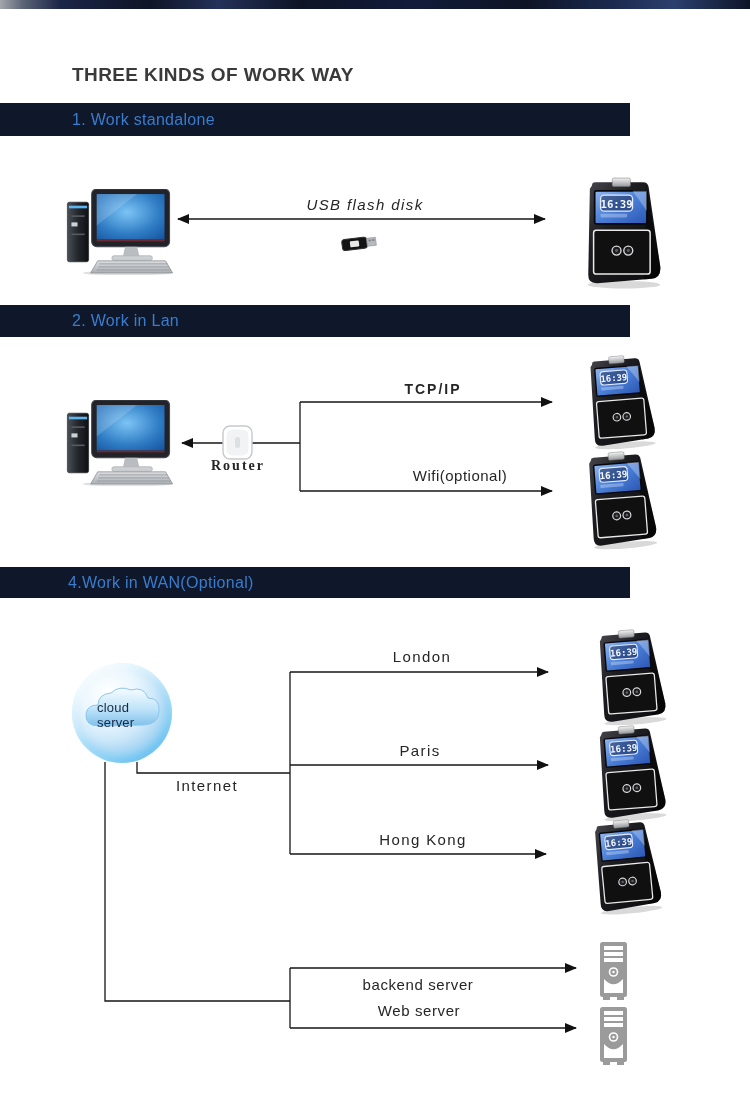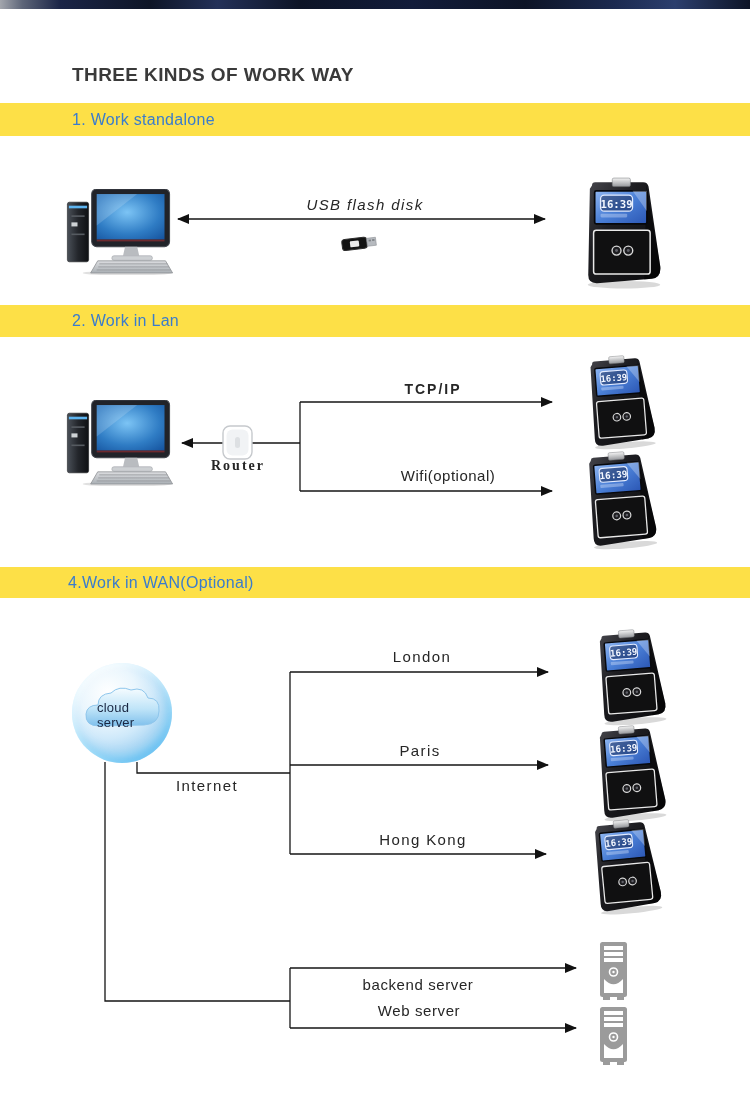--- a/index.html
+++ b/index.html
@@ -7,21 +7,21 @@
         font-family:"Liberation Sans",sans-serif;padding-left:40px;}
 
   
   .top-strip{position:absolute;left:0;top:0;width:750px;height:9px;
     background:linear-gradient(90deg,#a3a6ad 0%,#5d6578 3%,#1b2547 8%,#0e1526 20%,
       #243159 29%,#0d1426 40%,#121c3a 55%,#0d1426 70%,#1c2a50 82%,#2c3f6e 90%,#0d1426 100%);}
 
   .page-title{position:absolute;left:72px;top:64px;font-size:19px;font-weight:bold;
     color:#3a3a3a;letter-spacing:.4px;}
 
-  .band{position:absolute;left:0;width:750px;background:#fde047;}
+  .band{position:absolute;left:0;width:630px;background:#0f172a;}
   .band .band-text{position:absolute;left:72px;top:0;bottom:0;display:flex;align-items:center;
     color:#3a7ccd;font-size:16px;letter-spacing:.3px;}
   #band1{top:103px;height:33px;}
   #band2{top:305px;height:32px;}
   #band3{top:567px;height:31px;}
   #band3 .band-text{left:68px;}
 
   
   .wires{position:absolute;left:0;top:0;}
   .wires line,.wires polyline{stroke:#151515;stroke-width:1.3;fill:none;}
@@ -209,21 +209,21 @@
 </div>
   <div class="slot" id="router">
     <svg viewBox="0 0 33 40">
       <rect x="2" y="3" width="29" height="33" rx="7" fill="#ffffff" stroke="#c6c9cd" stroke-width="1.4"></rect>
       <rect x="5.5" y="6.5" width="22" height="26" rx="6" fill="#f1f3f5"></rect>
       <rect x="14" y="14" width="5" height="11" rx="2.5" fill="#dde0e3"></rect>
     </svg>
   </div>
   <div class="lbl bold" style="left:238px;top:458px;font-family:Liberation Serif, serif;">Router</div>
   <div class="lbl bold" style="left:433px;top:381px;">TCP/IP</div>
-  <div class="lbl" style="left:448px;top:467px;letter-spacing:.5px;">Wifi(optional)</div>
+  <div class="lbl" style="left:460px;top:467px;letter-spacing:.5px;">Wifi(optional)</div>
   <div class="slot tilt" id="dev2a">
   <svg viewBox="0 0 90 105">
     <ellipse cx="45" cy="101" rx="34" ry="3.5" fill="rgba(0,0,0,0.15)"></ellipse>
     <path d="M15,8 Q15,5 18,5 L63,5 Q67,5 68,9 L79,84 Q80,94 71,95.5 L20,99.5 Q11,100 11.5,91 L13,11 Z" fill="url(#gBody)"></path>
     <path d="M66,7 L79,84 Q80,94 71,95.5 L64,96 Z" fill="rgba(0,0,0,0.45)"></path>
     <rect x="34" y="1" width="17" height="8" rx="1.5" fill="url(#gClip)" stroke="#77797d" stroke-width="0.5"></rect>
     <rect x="17.5" y="13" width="49" height="31" rx="1.5" fill="url(#gScreen)" stroke="#07080c" stroke-width="1.6"></rect>
     <path d="M53,13 L66.5,13 L66.5,32 Z" fill="rgba(255,255,255,0.28)"></path>
     <rect x="23" y="17" width="30" height="15" rx="3.5" fill="rgba(12,22,60,0.45)" stroke="#e2ebff" stroke-width="1.2"></rect>
     <text x="38" y="28.6" font-size="10" font-weight="bold" font-family="DejaVu Sans Mono, monospace" fill="#f4f8ff" text-anchor="middle">16:39</text>

